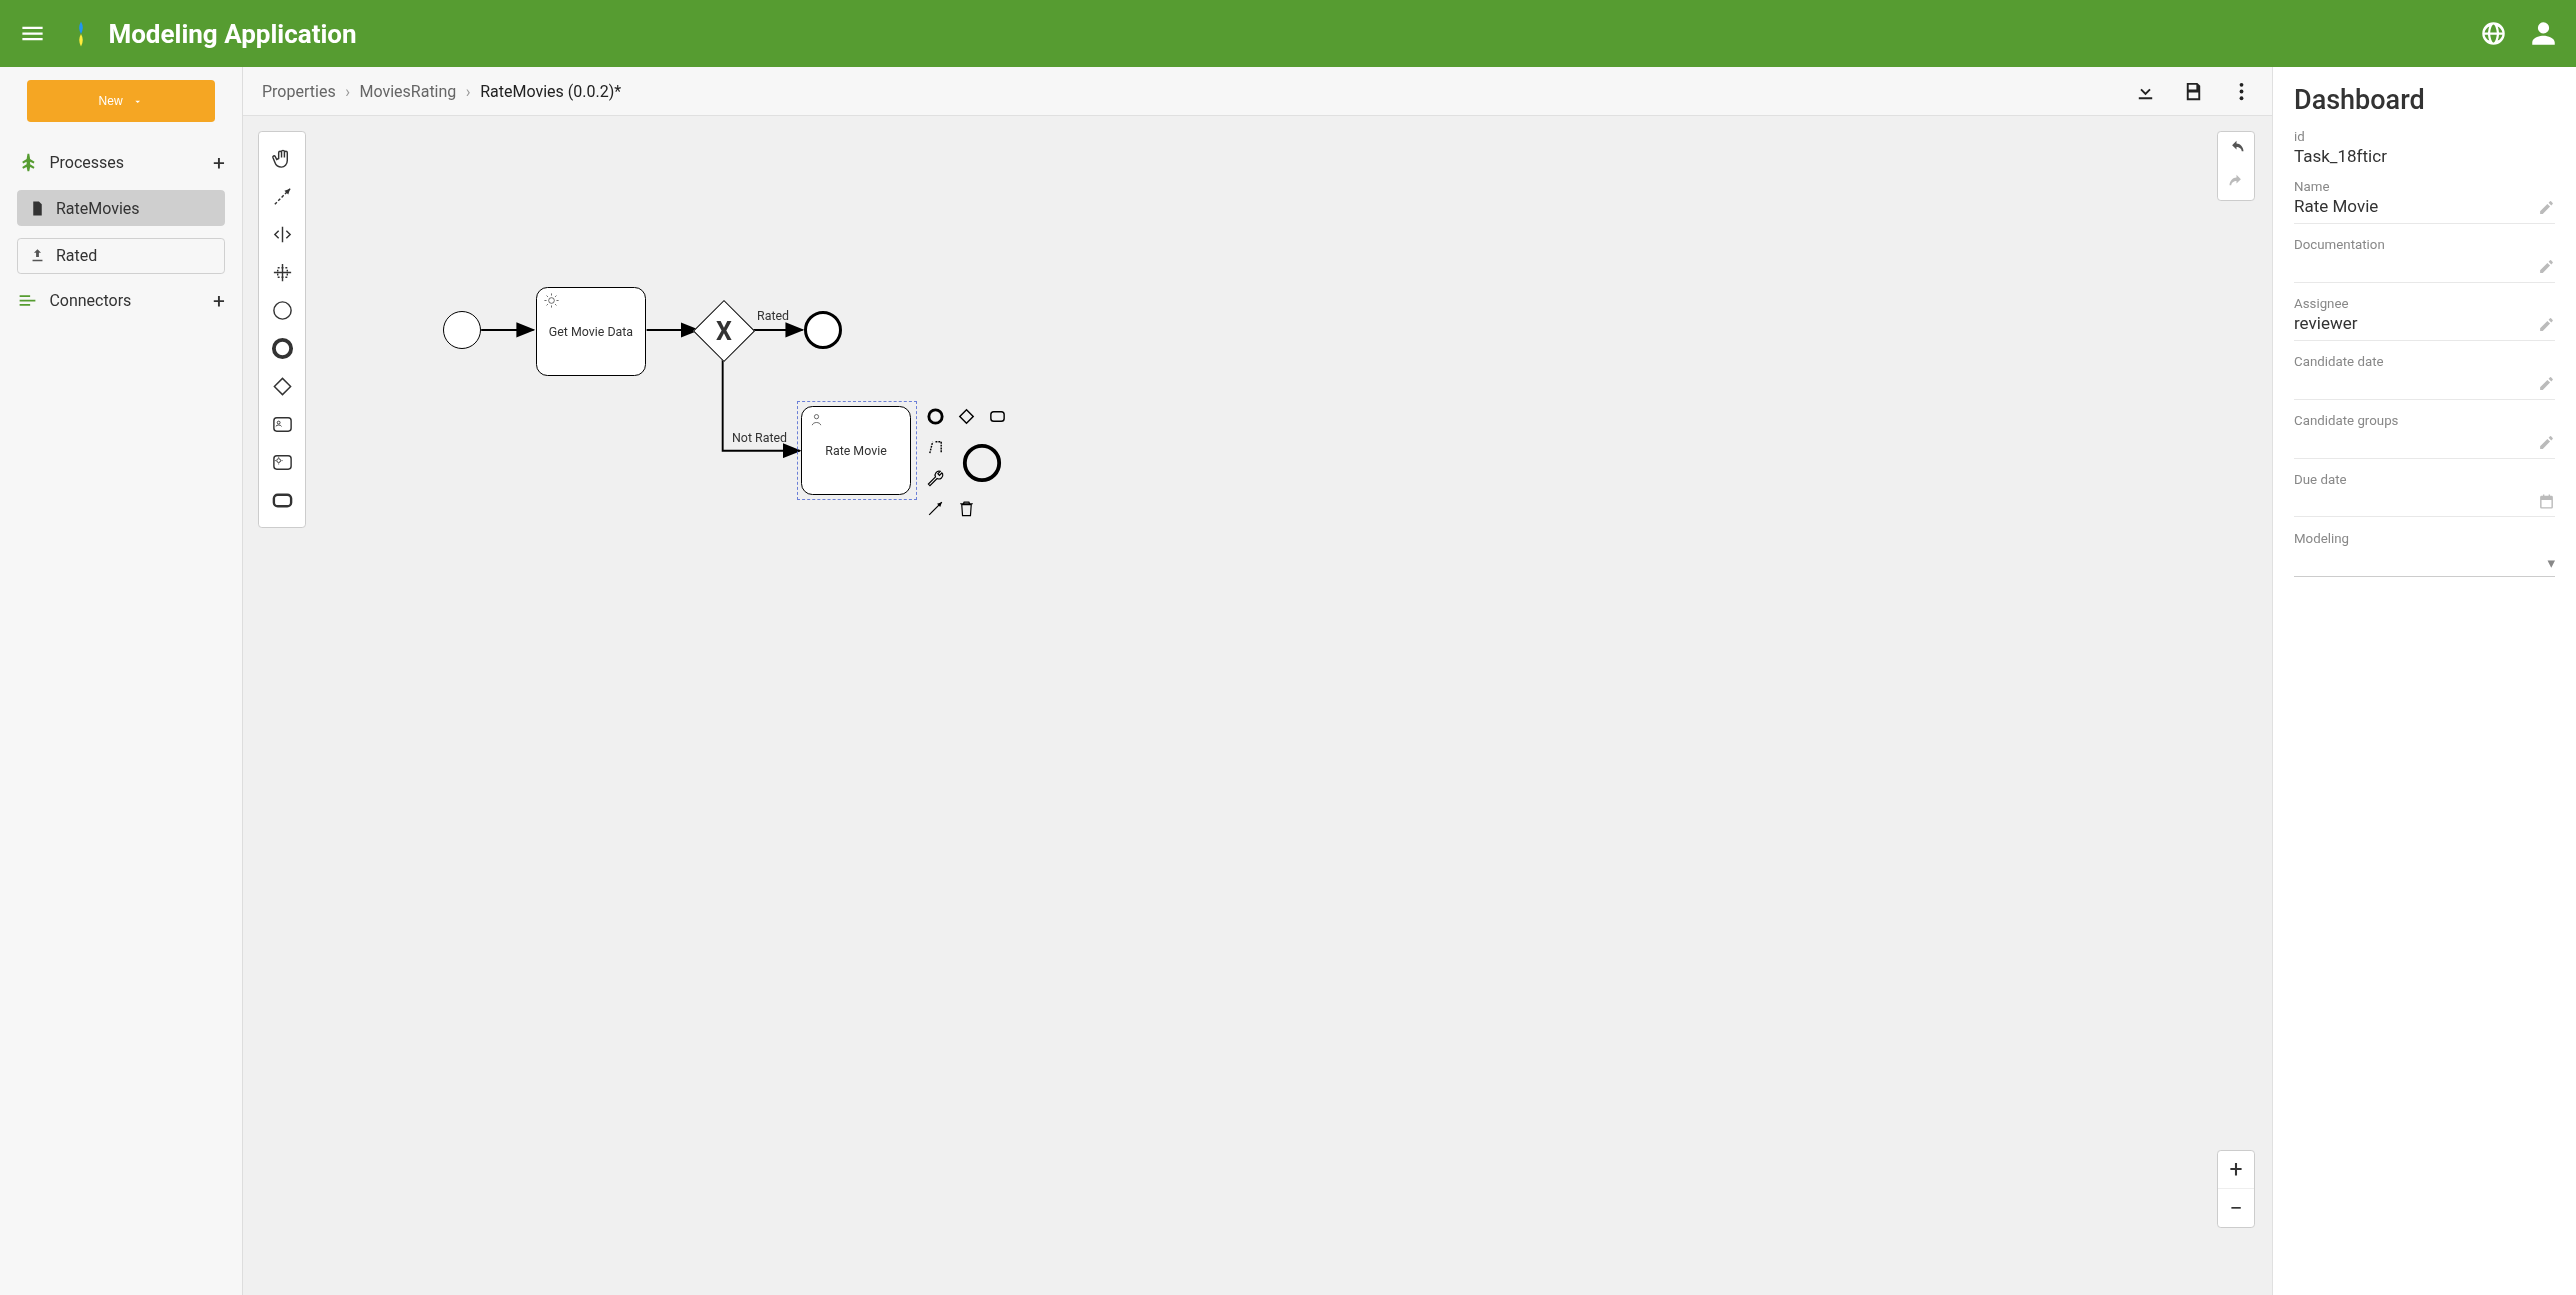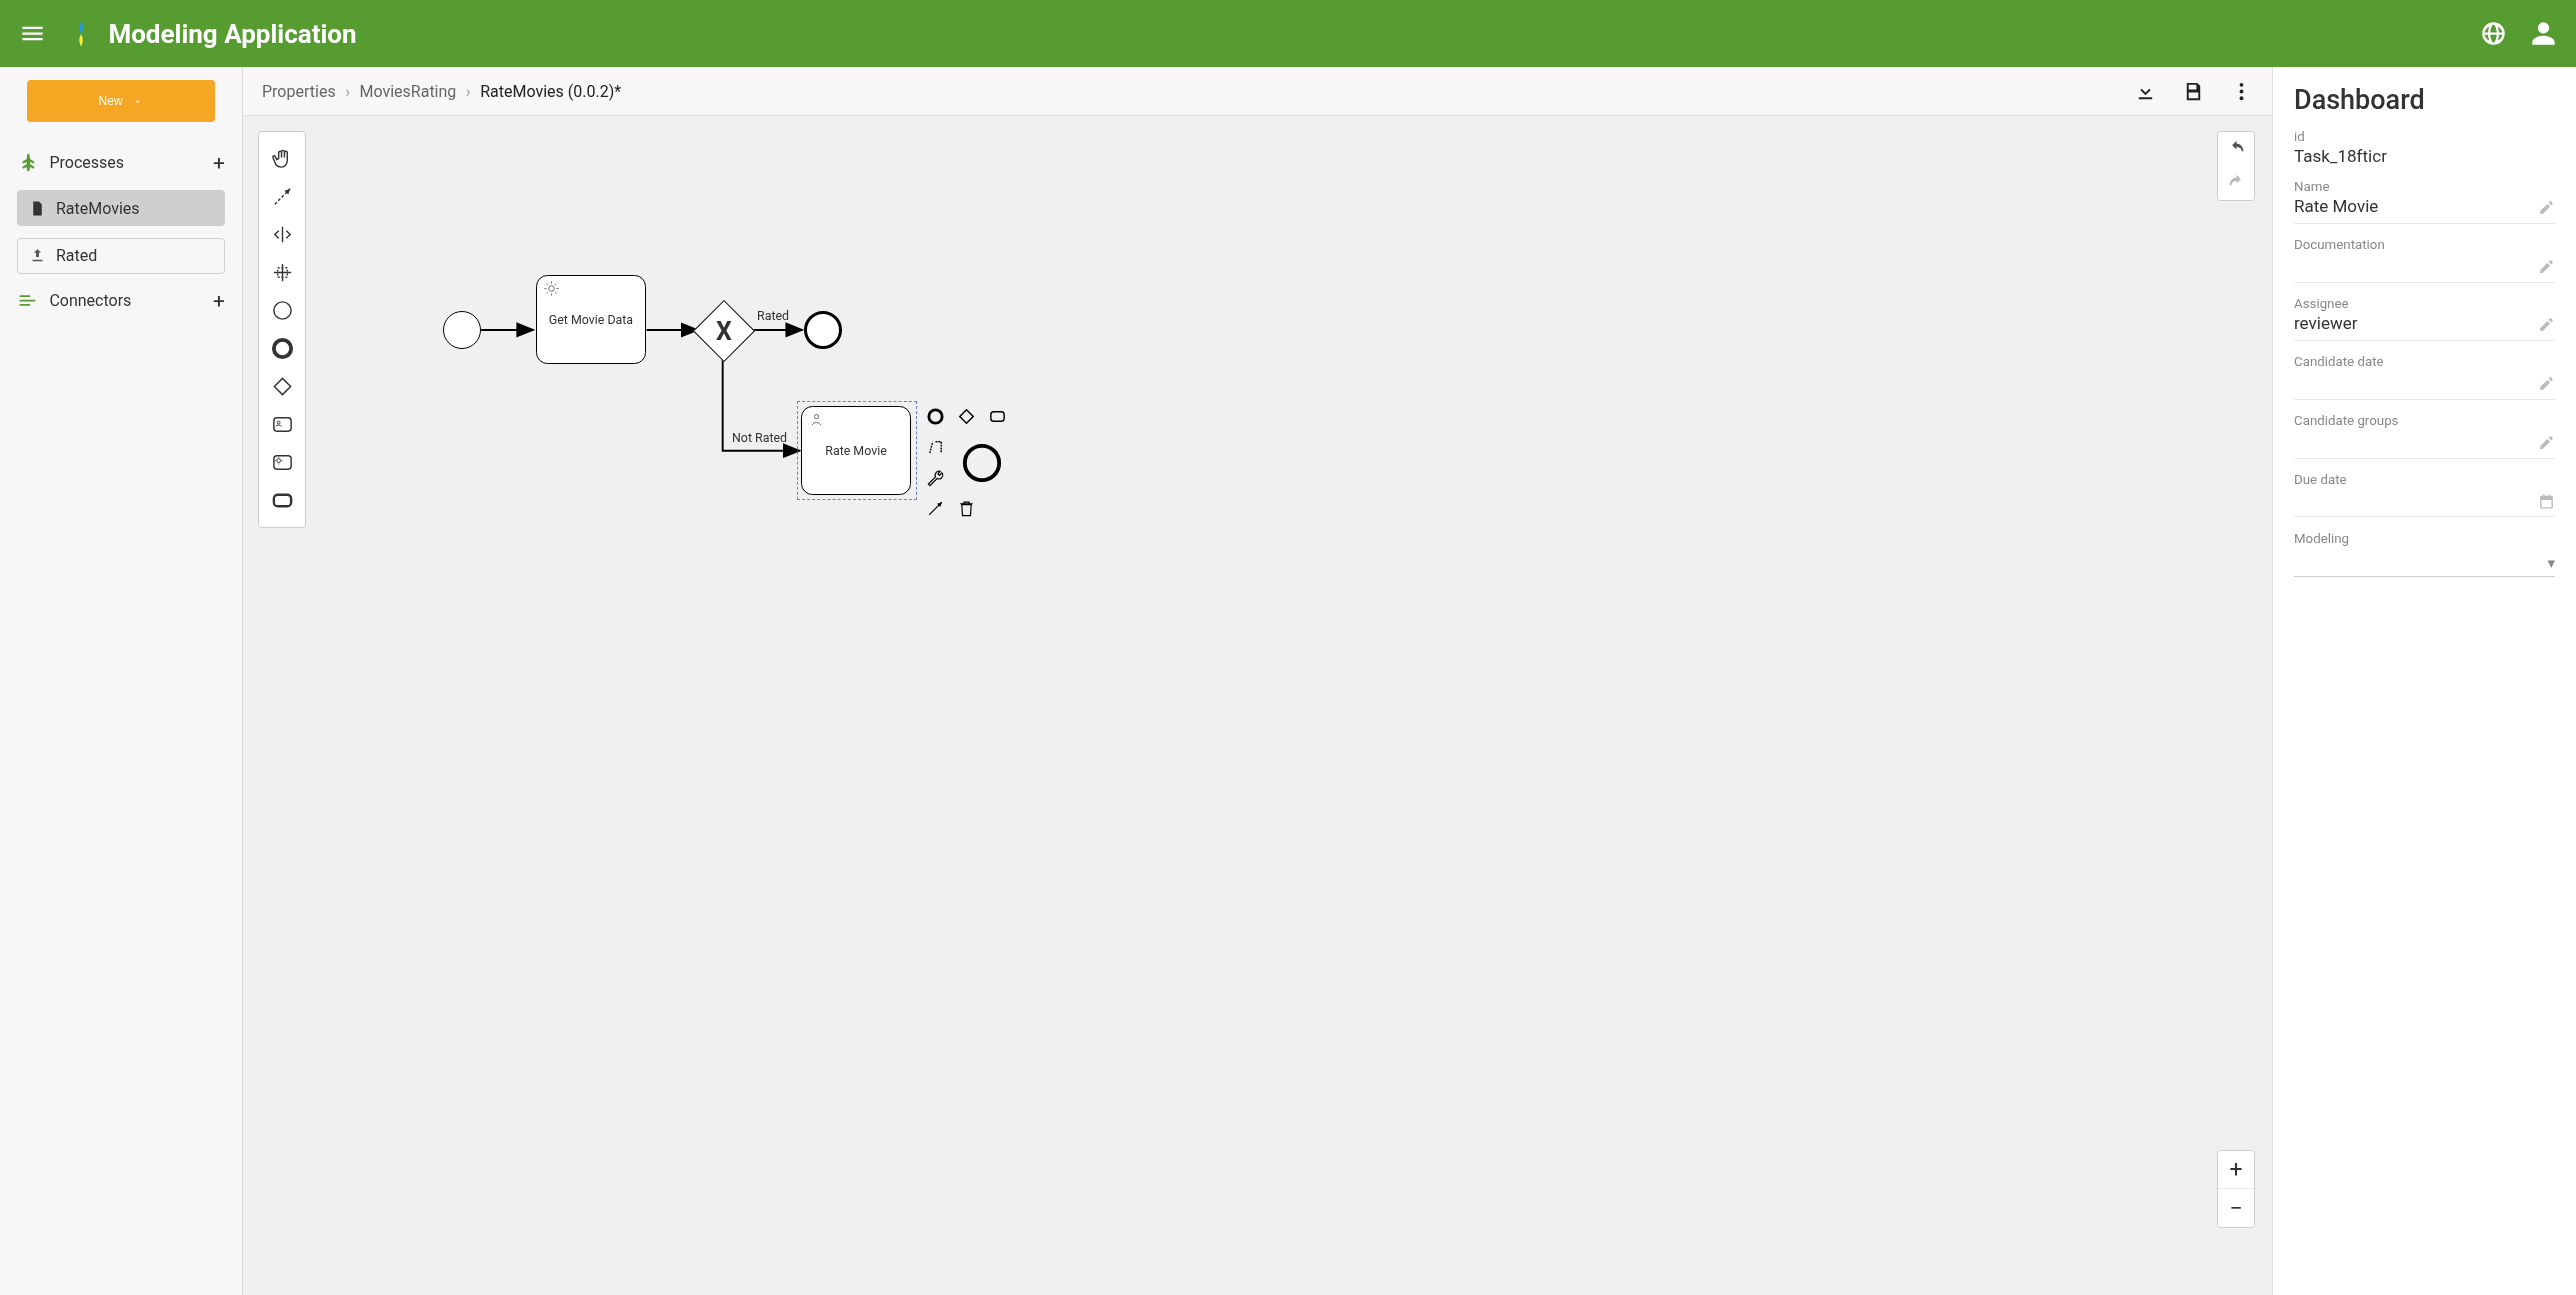--- a/index.html
+++ b/index.html
@@ -391,21 +391,21 @@
 
           <line x1="424" y1="225" x2="478" y2="225" stroke="#000" stroke-width="2" marker-end="url(#arrowhead)"></line>
 
           <line x1="530" y1="225" x2="588" y2="225" stroke="#000" stroke-width="2" marker-end="url(#arrowhead)"></line>
 
           <polyline points="504,250 504,352 585,352" fill="none" stroke="#000" stroke-width="2" marker-end="url(#arrowhead)"></polyline>
         </svg>
 
         <div class="bpmn-start" style="left:200px; top:195px;"></div>
 
-        <div class="bpmn-task" style="left:293px; top:159px;">
+        <div class="bpmn-task" style="left:293px; top:171px;">
           <svg class="task-icon" width="17" height="17" viewBox="0 0 24 24">
               <circle cx="12" cy="12" r="4" fill="none" stroke="#333"></circle>
               <path d="M12 2v3M12 19v3M2 12h3M19 12h3M5 5l2 2M17 17l2 2M5 19l2-2M17 7l2-2" stroke="#333"></path>
             </svg>
           <span>Get Movie Data</span>
         </div>
 
         <div class="bpmn-gateway" style="left:459px; top:193px;">
           <div class="gw-x">X</div>
         </div>

